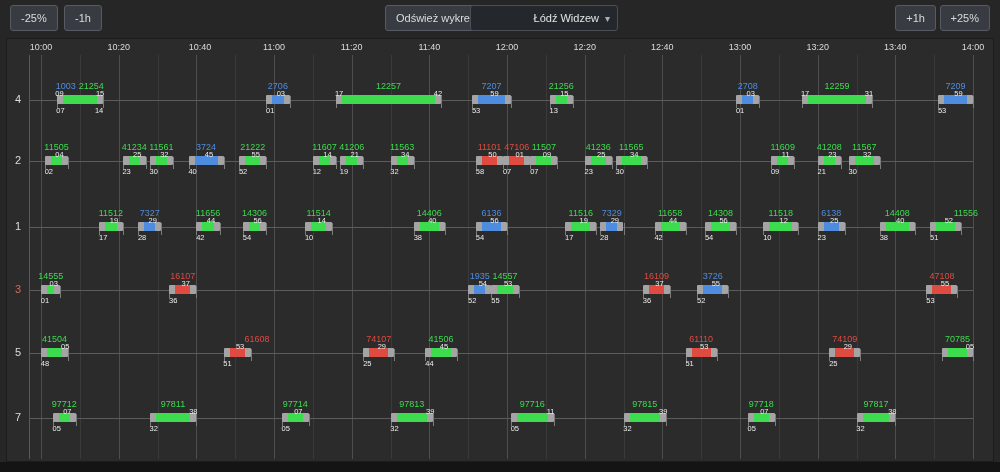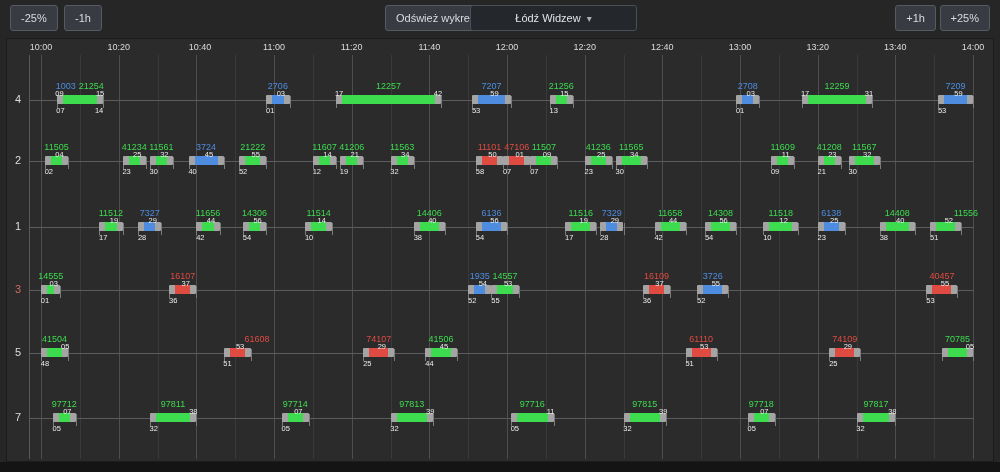--- a/index.html
+++ b/index.html
@@ -1,19 +1,19 @@
 <!DOCTYPE html>
 <html><head>
 <meta charset="utf-8">
 <style>
   * { margin:0; padding:0; box-sizing:border-box; }
   html,body { width:1000px; height:472px; background:#262626; font-family:"Liberation Sans",sans-serif; overflow:hidden; position:relative; }
   .toolbar { position:absolute; top:0; left:0; width:1000px; height:36px; }
   .btn { position:absolute; top:5px; height:26px; background:#383c42; border:1px solid #565b63; border-radius:3px; color:#d9dcde; font-size:11px; padding:0 10px; cursor:pointer; font-family:"Liberation Sans",sans-serif; }
-  .select { position:absolute; top:5px; height:26px; width:167px; background:#24272c; border:1px solid #4a4f55; border-radius:3px; color:#e2e4e6; font-size:11px; display:flex; align-items:center; justify-content:center; padding:0 7px; cursor:pointer; }
+  .select { position:absolute; top:5px; height:26px; width:148px; background:#24272c; border:1px solid #4a4f55; border-radius:3px; color:#e2e4e6; font-size:11px; display:flex; align-items:center; justify-content:flex-end; padding:0 7px; cursor:pointer; }
   .chev { color:#aab0b6; font-size:10px; margin-left:6px; }
   #chart { position:absolute; left:6px; top:38px; width:988px; height:424px; background:#2b2b2b; border:1px solid #1c1c1c; overflow:hidden; }
   .vline { position:absolute; width:1px; }
   .hline { position:absolute; height:1px; }
   .ticklab { position:absolute; transform:translateX(-50%); font-size:9px; color:#dcdcdc; white-space:nowrap; }
   .rowlab { position:absolute; font-size:11px; width:16px; text-align:center; }
   .bar { position:absolute; height:9px; display:flex; border-radius:1px; overflow:hidden; z-index:3; }
   .cap { width:6px; }
   .numlab { position:absolute; transform:translateX(-50%); font-size:9px; white-space:nowrap; display:flex; gap:3px; z-index:4; }
   .small { position:absolute; transform:translateX(-50%); font-size:7.5px; color:#ececec; white-space:nowrap; z-index:4; }
@@ -627,21 +627,21 @@
     <div class="small" style="left: 708.817px; top: 240px;">55</div>
     <div class="small" style="left: 694.283px; top: 257px;">52</div>
     <div class="tick" style="left: 919.4px; top: 247px; height: 12px;"></div>
     <div class="tick" style="left: 950.467px; top: 247px; height: 12px;"></div>
     <div class="bar" style="left: 919.4px; top: 246px; width: 31.0667px;">
       <div class="cap" style="background: rgb(164, 164, 164);"></div>
       <div class="mid" style="background: rgb(223, 75, 65); flex: 1 1 0%;"></div>
       <div class="cap" style="background: rgb(164, 164, 164);"></div>
     </div>
     <div class="numlab" style="left: 934.933px; top: 232px;">
-      <span style="color: rgb(223, 75, 65);">40457</span>
+      <span style="color: rgb(223, 75, 65);">47108</span>
     </div>
     <div class="small" style="left: 937.933px; top: 240px;">55</div>
     <div class="small" style="left: 923.4px; top: 257px;">53</div>
     <div class="rowlab" style="left: 3px; top: 307px; color: rgb(220, 220, 220);">5</div>
     <div class="hline" style="left: 22px; top: 314px; width: 944px; background: rgb(92, 92, 92);"></div>
     <div class="tick" style="left: 34px; top: 310px; height: 12px;"></div>
     <div class="tick" style="left: 61.1833px; top: 310px; height: 12px;"></div>
     <div class="bar" style="left: 34px; top: 309px; width: 27.1833px;">
       <div class="cap" style="background: rgb(164, 164, 164);"></div>
       <div class="mid" style="background: rgb(61, 220, 79); flex: 1 1 0%;"></div>

